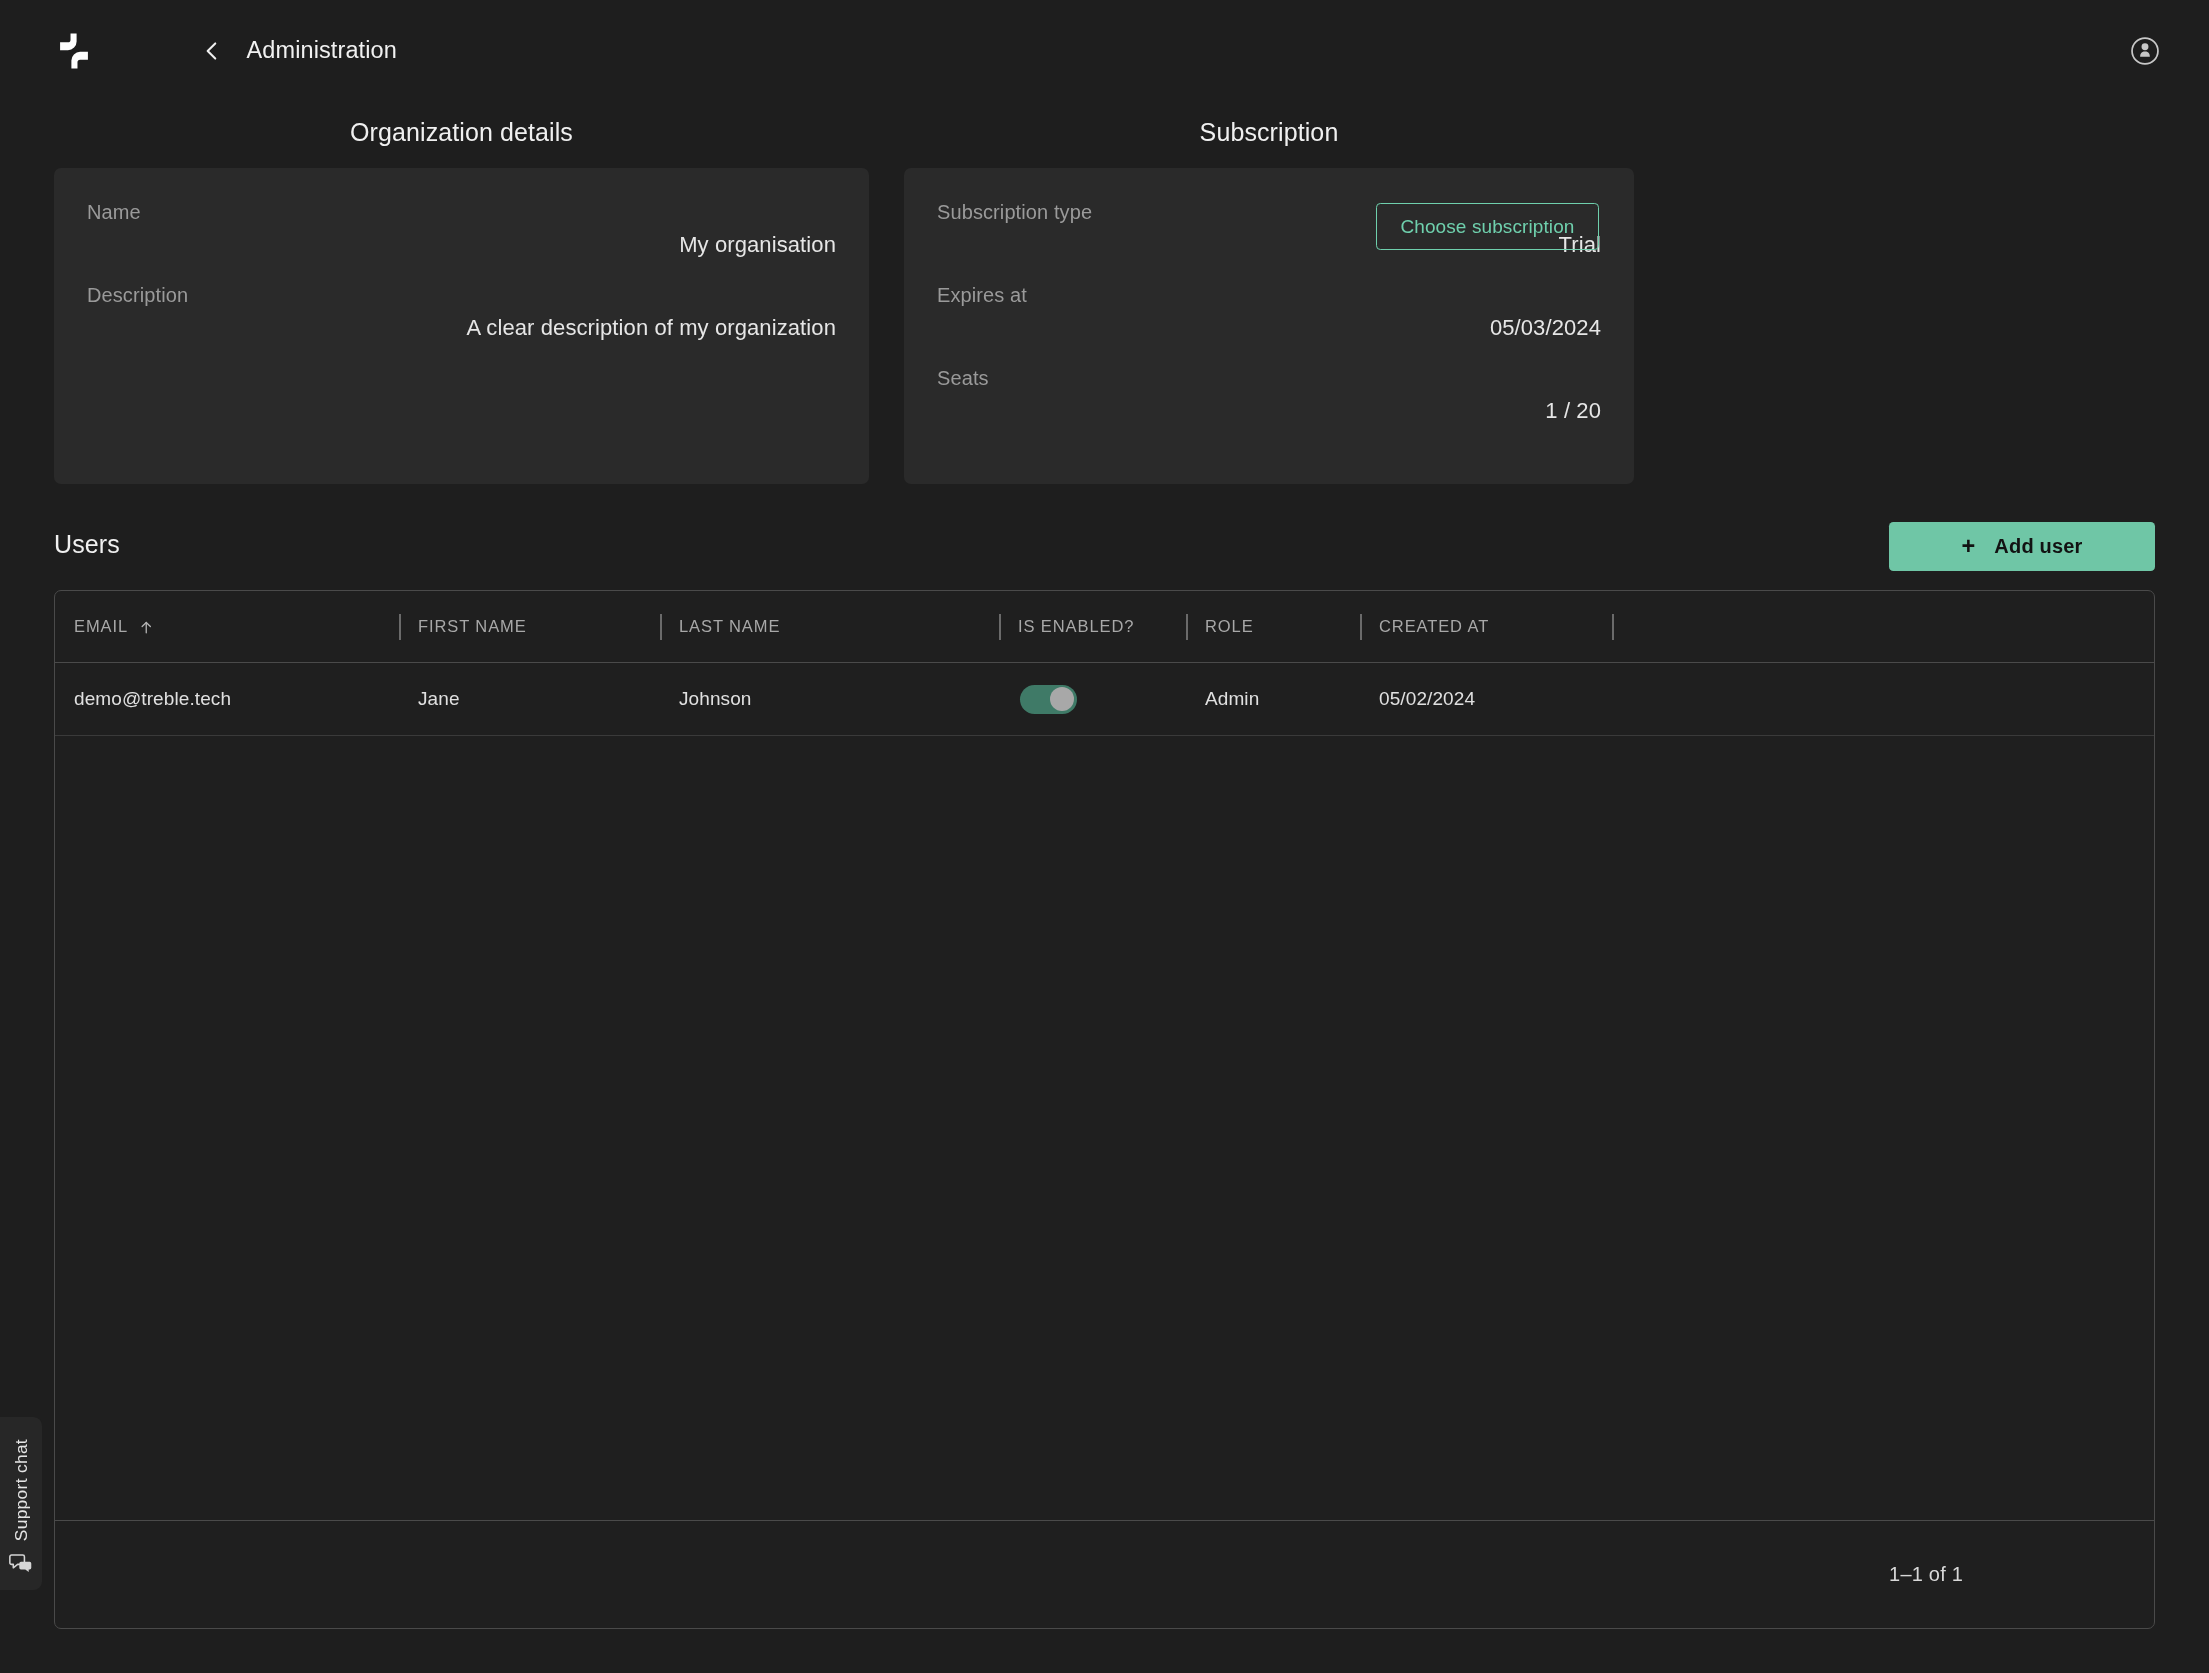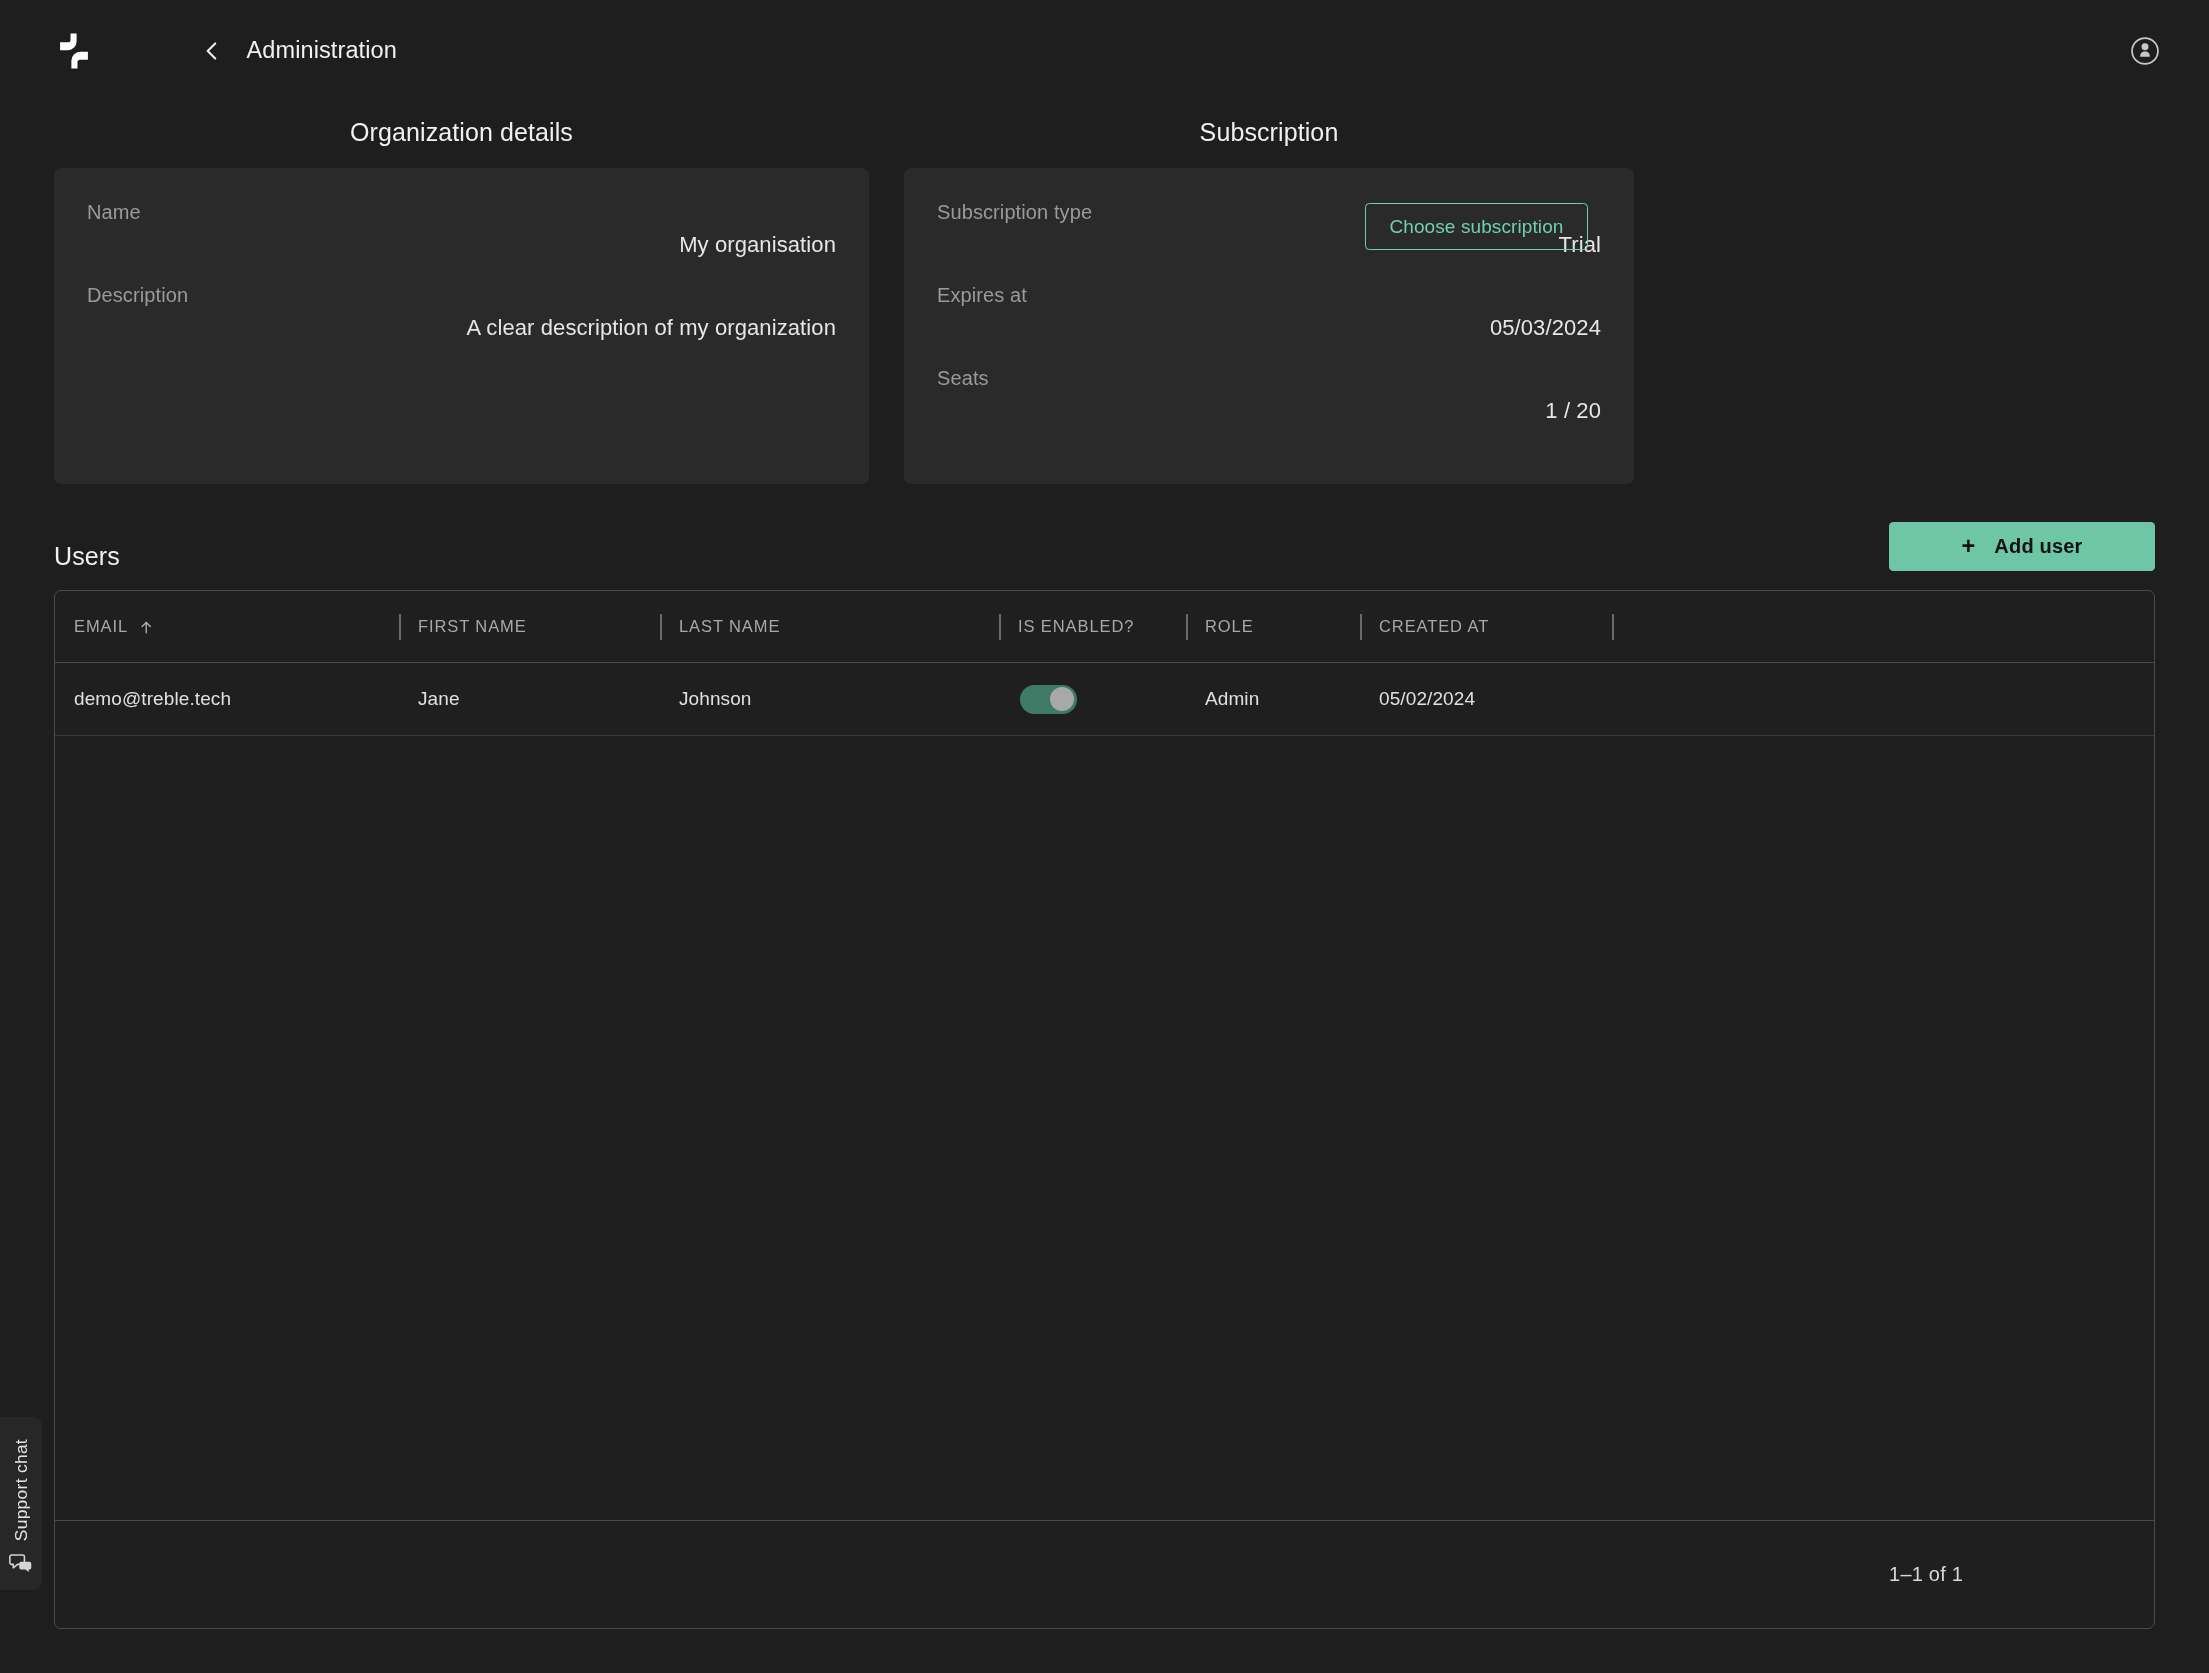--- a/index.html
+++ b/index.html
@@ -96,21 +96,21 @@
   .field-value {
     color: #e6e6e6;
     font-size: 22px;
     letter-spacing: 0.1px;
     text-align: right;
   }
 
   .choose-sub-btn {
     position: absolute;
     top: 35px;
-    right: 46px;
+    right: 35px;
     background: transparent;
     border: 1.4px solid #6fd0ad;
     color: #6fd0ad;
     border-radius: 4.3px;
     padding: 11.3px 23.5px;
     font-size: 19px;
     font-family: "Liberation Sans", sans-serif;
     cursor: pointer;
     letter-spacing: 0.1px;
   }
@@ -331,21 +331,21 @@
         </div>
         <div class="field">
           <div class="field-label">Seats</div>
           <div class="field-value">1 / 20</div>
         </div>
       </div>
     </div>
   </div>
 
   <div class="users-head">
-    <div class="section-heading" style="margin-bottom:0;">Users</div>
+    <div class="section-heading" style="margin-bottom:12px;">Users</div>
     <button class="add-user-btn">
       <span class="plus">+</span>
       <span>Add user</span>
     </button>
   </div>
 
   <div class="table-wrap">
 
     <div class="thead">
       <div class="th first c-email">

